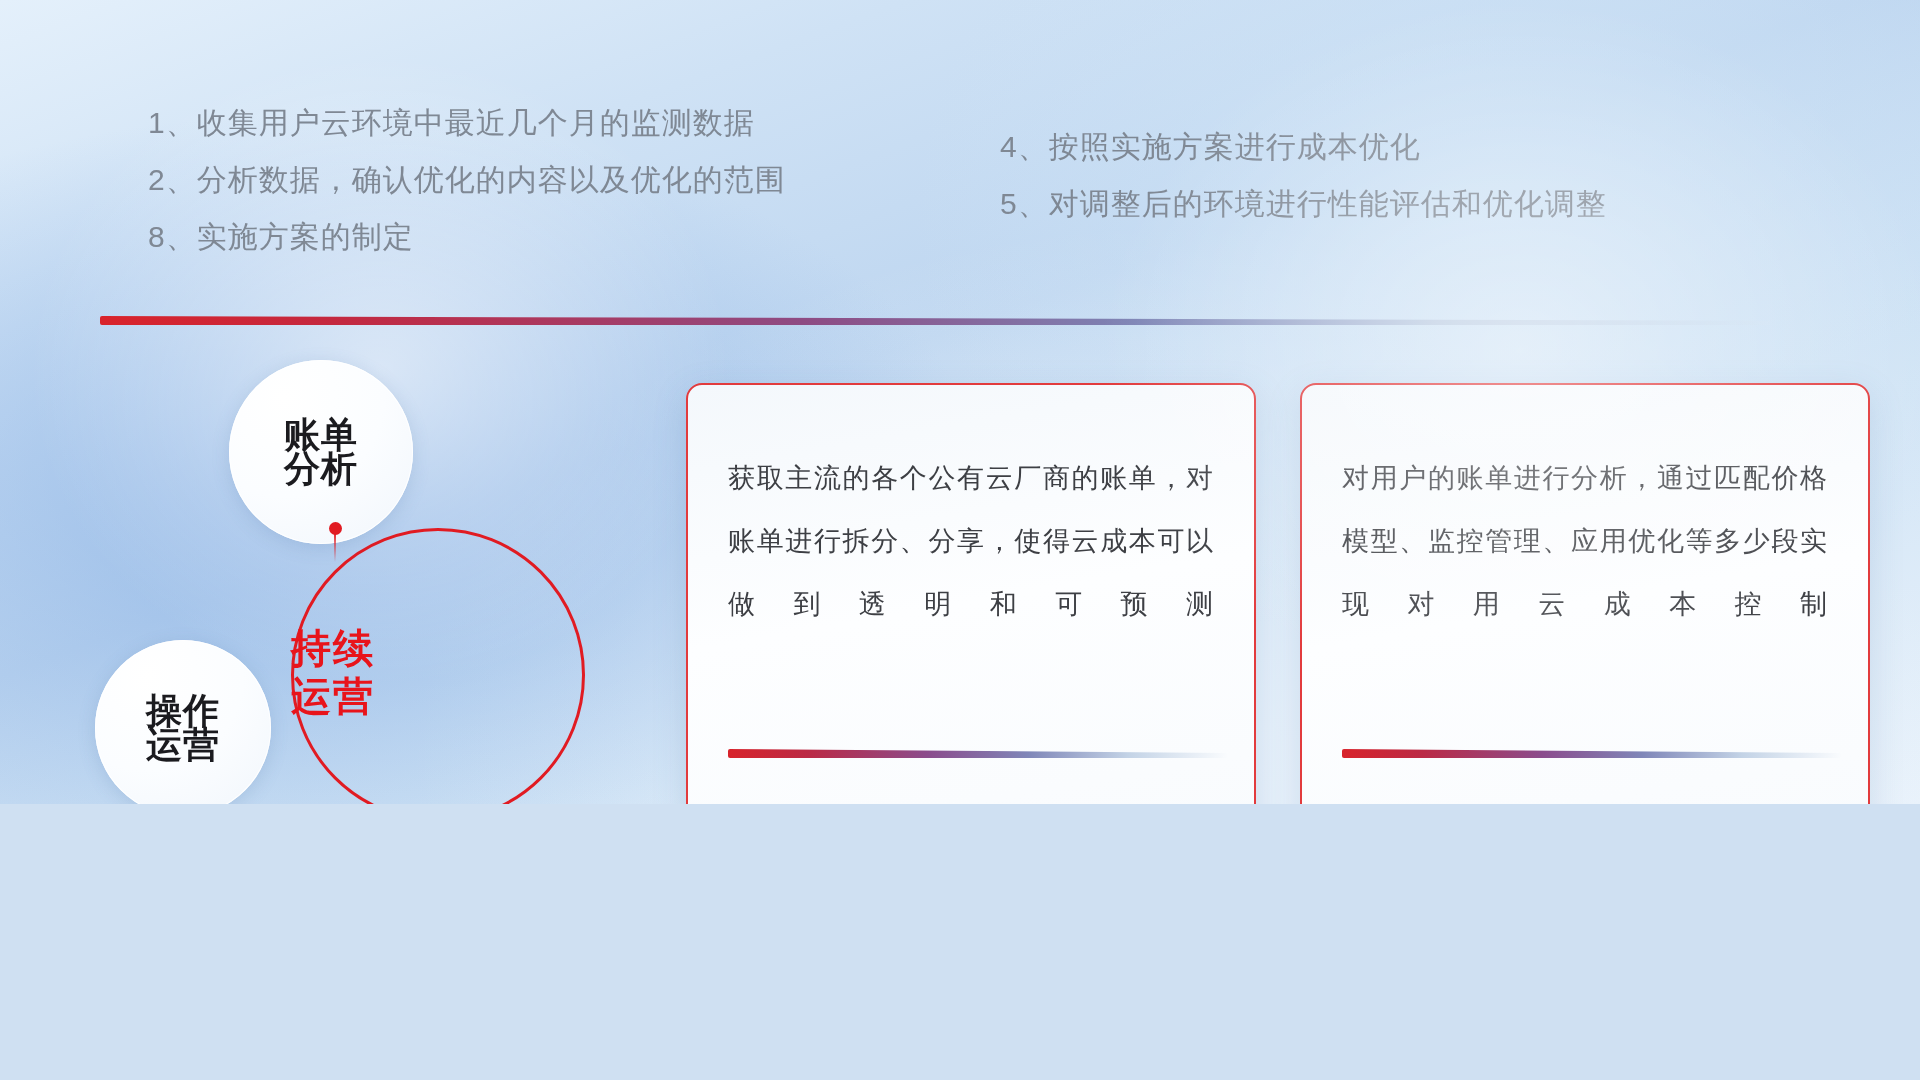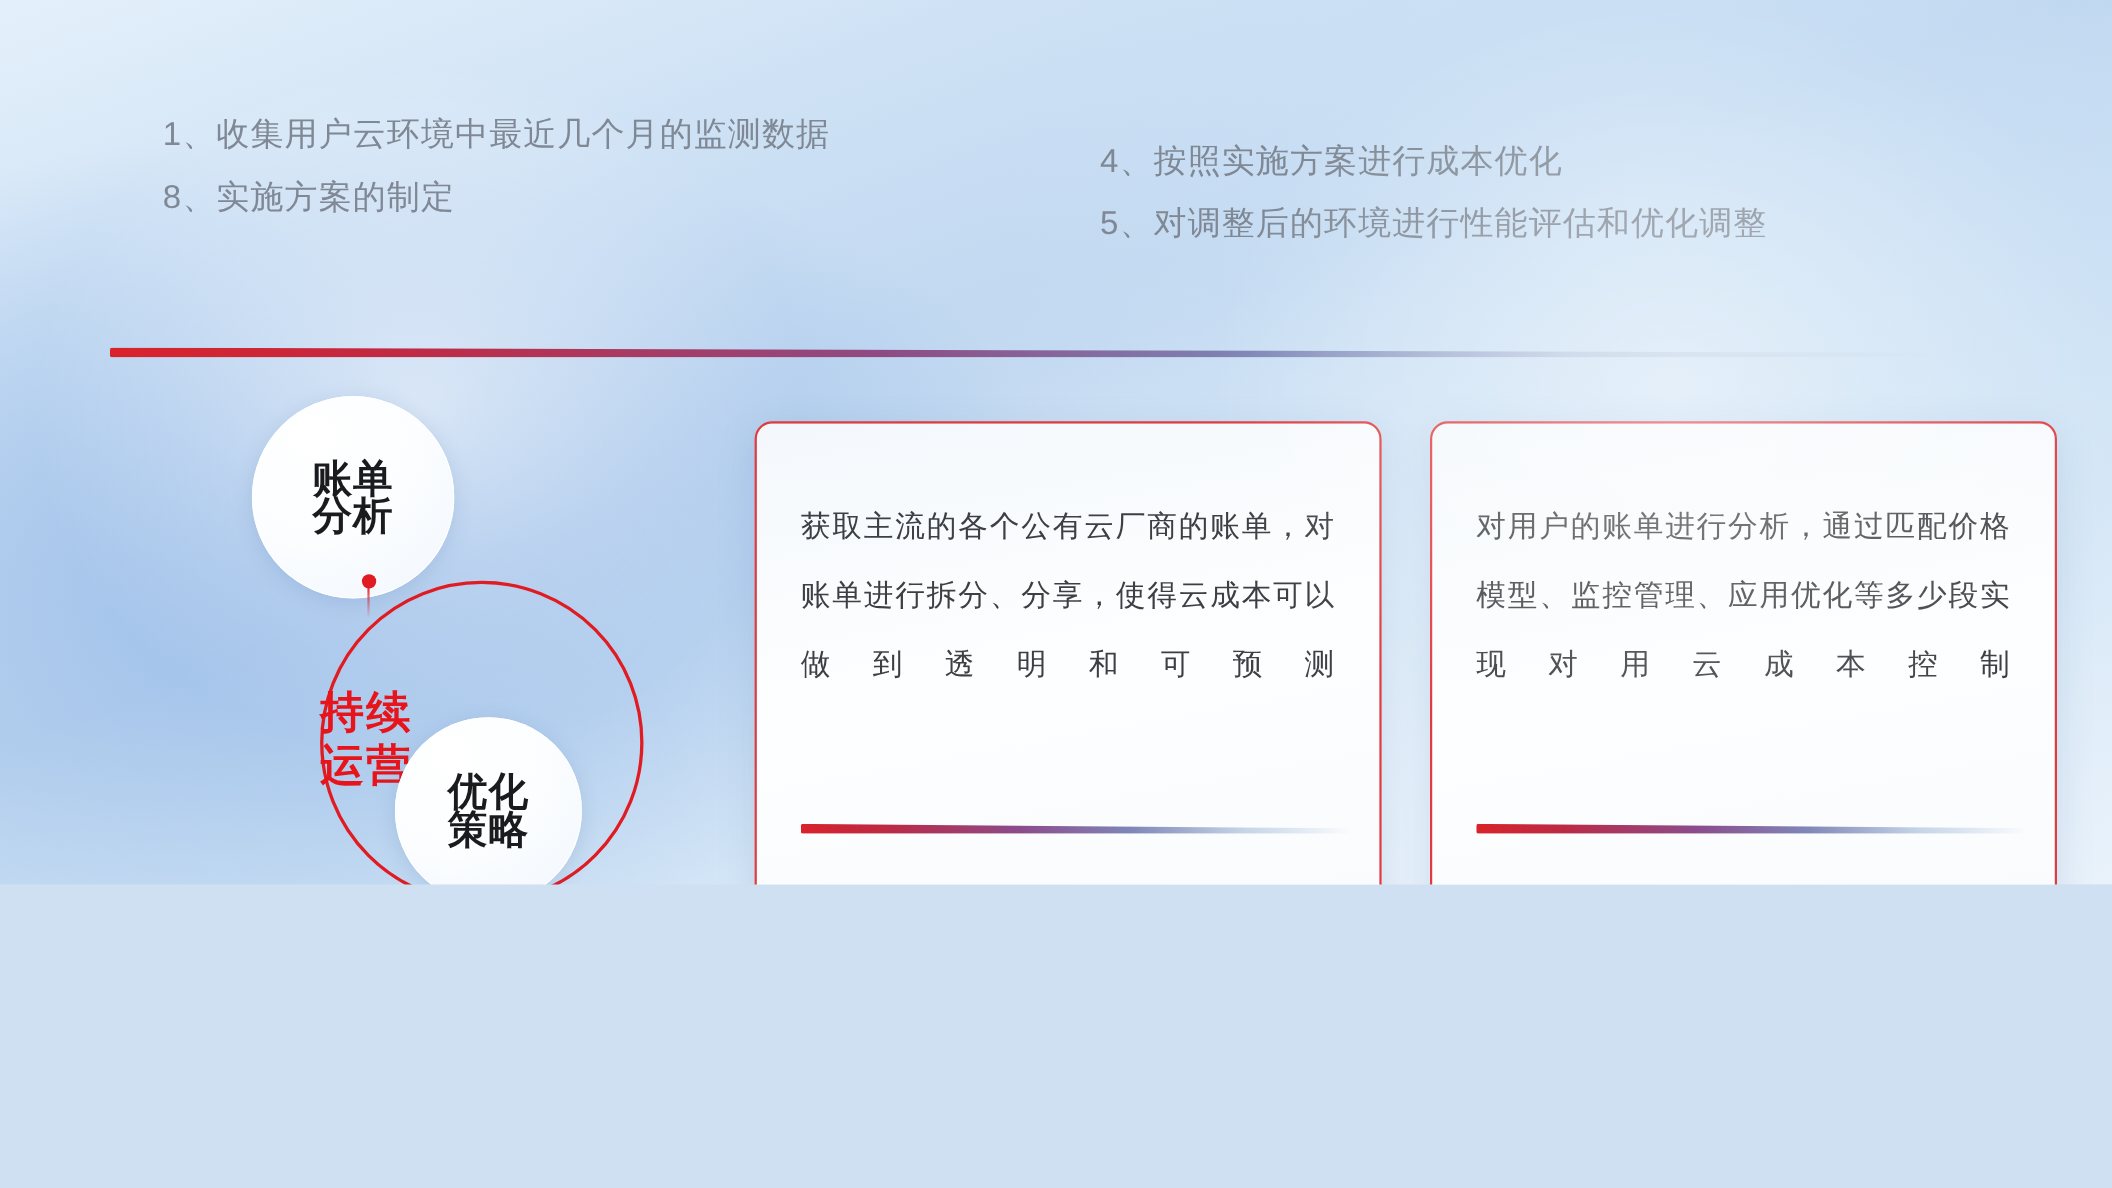--- a/index.html
+++ b/index.html
@@ -104,20 +104,21 @@
   }
 </style>
 </head>
 <body>
 
 <div id="stage">
 
   <div class="steps">
     <div class="steps-col left">
       <div class="step-line">1、收集用户云环境中最近几个月的监测数据</div>
+      <div class="step-line">2、分析数据，确认优化的内容以及优化的范围</div>
       <div class="step-line">8、实施方案的制定</div>
     </div>
     <div class="steps-col right">
       <div class="step-line">4、按照实施方案进行成本优化</div>
       <div class="step-line">5、对调整后的环境进行性能评估和优化调整</div>
     </div>
   </div>
 
   <div class="divider"></div>
 
@@ -129,27 +130,27 @@
       <span>运营</span>
     </div>
 
     <div class="bubble top">
       <div>
         <span>账单</span>
         <span>分析</span>
       </div>
     </div>
 
-
-    <div class="bubble br">
+    <div class="bubble bl">
       <div>
-        <span>优化</span>
-        <span>策略</span>
+        <span>操作</span>
+        <span>运营</span>
       </div>
     </div>
+
 
     <div class="node-dot n1"></div>
     <div class="node-dot n2"></div>
     <div class="node-dot n3"></div>
     <div class="tail t1"></div>
   </div>
 
   <div class="card one">
     <div class="card-inner">
       <div class="card-body">获取主流的各个公有云厂商的账单，对账单进行拆分、分享，使得云成本可以做到透明和可预测</div>

